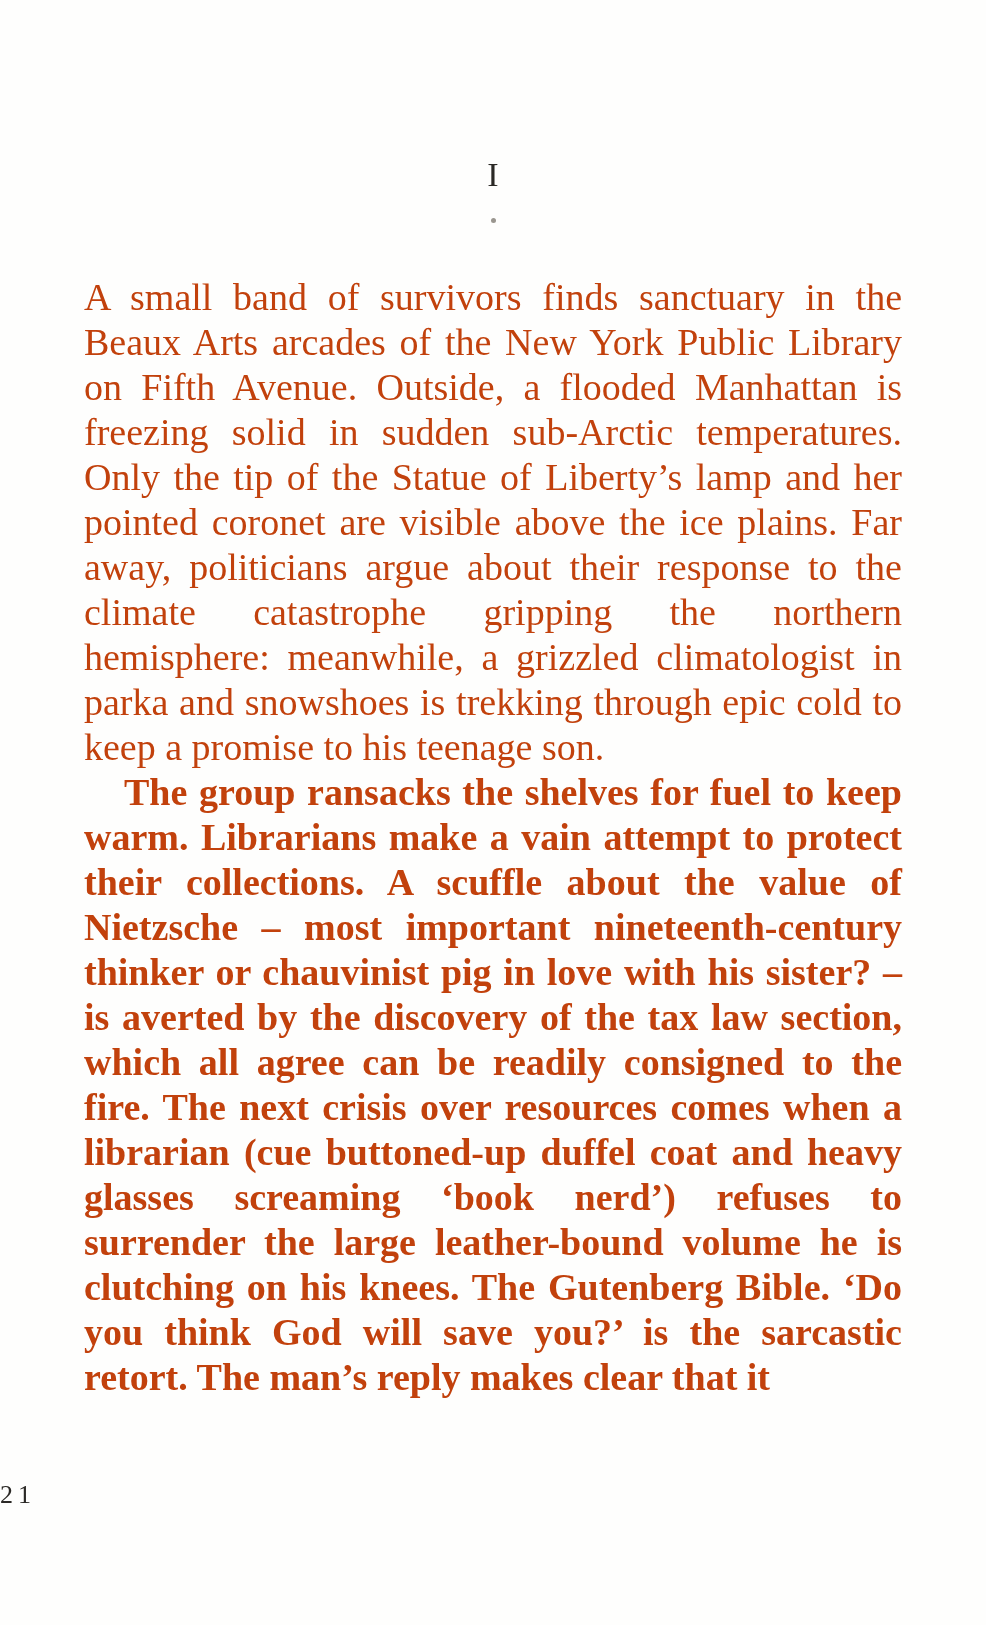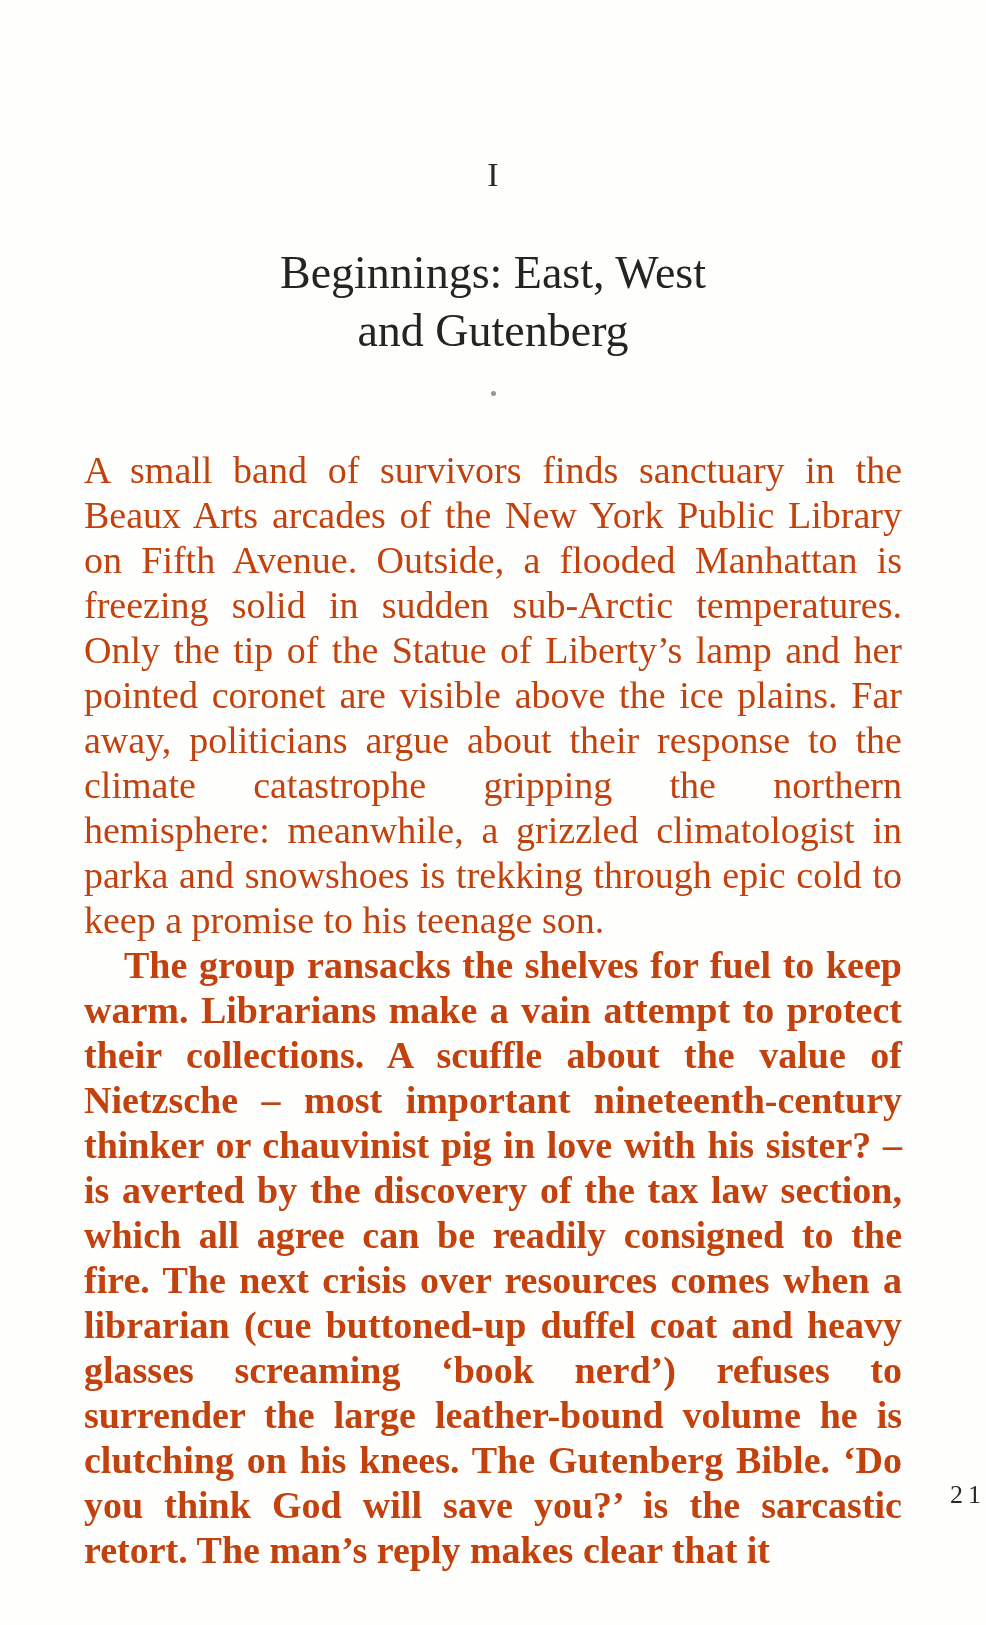--- a/index.html
+++ b/index.html
@@ -56,37 +56,33 @@
   }
   .body-text p.indented {
     text-indent: 40px;
     font-weight: bold;
   }
   .page-number {
     position: absolute;
     left: 0;
     right: 0;
     bottom: 115px;
-    text-align: right;
+    text-align: left;
     font-size: 26px;
     letter-spacing: 5px;
     color: #2b2926;
   }
 </style>
 </head>
 <body>
 
 <div class="page">
 
   <div class="chapter-number">I</div>
 
-  <h1 class="chapter-title">
-    <span class="title-line">Beginnings: East, West</span>
-    <span class="title-line">and Gutenberg</span>
-  </h1>
 
   <div class="ornament-dot"></div>
 
   <div class="body-text">
     <p>A small band of survivors finds sanctuary in the Beaux Arts arcades of the New York Public Library on Fifth Avenue. Outside, a flooded Manhattan is freezing solid in sudden sub-Arctic temperatures. Only the tip of the Statue of Liberty’s lamp and her pointed coronet are visible above the ice plains. Far away, politicians argue about their response to the climate catastrophe gripping the northern hemisphere: meanwhile, a grizzled climatologist in parka and snowshoes is trekking through epic cold to keep a promise to his teenage son.</p>
     <p class="indented">The group ransacks the shelves for fuel to keep warm. Librarians make a vain attempt to protect their collections. A scuffle about the value of Nietzsche – most important nineteenth-century thinker or chauvinist pig in love with his sister? – is averted by the discovery of the tax law section, which all agree can be readily consigned to the fire. The next crisis over resources comes when a librarian (cue buttoned-up duffel coat and heavy glasses screaming ‘book nerd’) refuses to surrender the large leather-bound volume he is clutching on his knees. The Gutenberg Bible. ‘Do you think God will save you?’ is the sarcastic retort. The man’s reply makes clear that it</p>
   </div>
 
   <div class="page-number">21</div>
 

